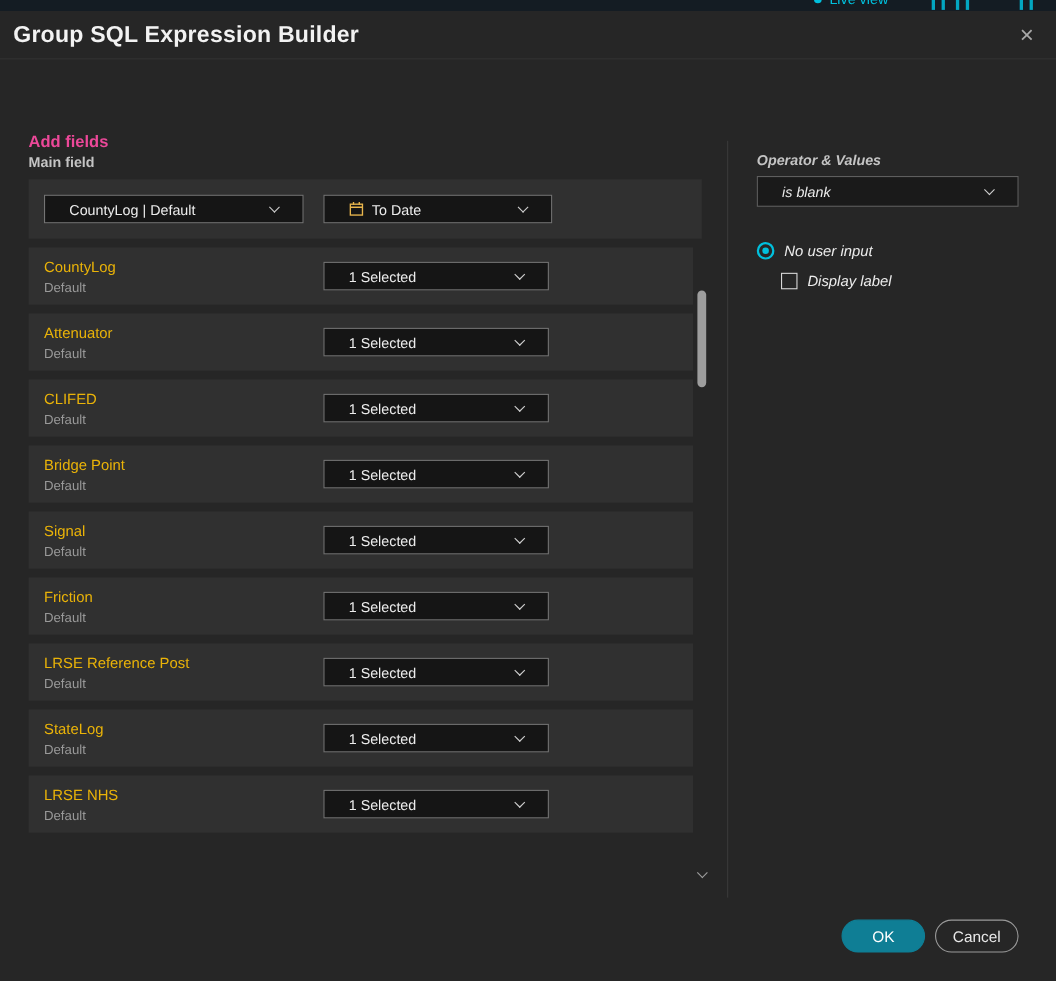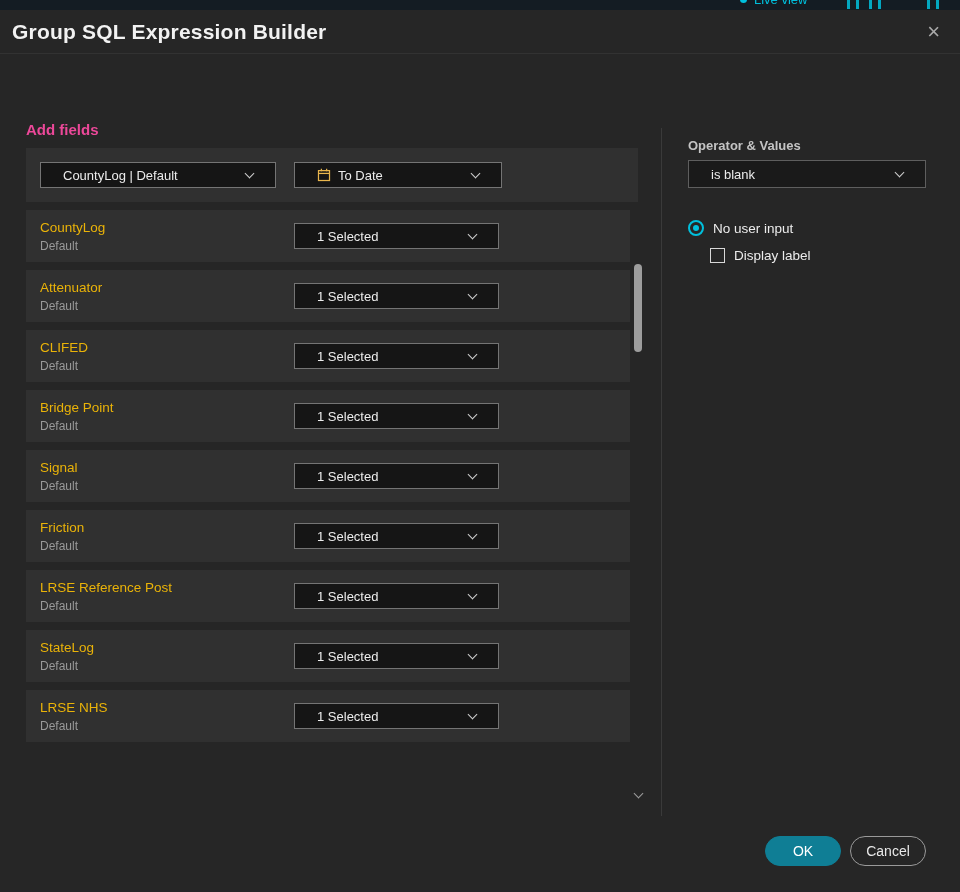--- a/index.html
+++ b/index.html
@@ -54,21 +54,21 @@
   .dd-row { width:205px; }
 
   
   .scrollbar { position:absolute; left:634px; top:254px; width:8px; height:536px; }
   .scroll-thumb { position:absolute; top:0; left:0; width:8px; height:88px; background:#9d9d9d; border-radius:4px; }
   .scroll-arrow { position:absolute; left:635px; top:780px; width:7px; height:7px; border-right:1.5px solid #9d9d9d; border-bottom:1.5px solid #9d9d9d; transform:rotate(45deg); }
 
   .v-divider { position:absolute; left:661px; top:118px; width:1px; height:688px; background:#3a3a3a; }
 
   
-  .right-col { position:absolute; left:688px; top:128px; width:238px; }
+  .right-col { position:absolute; left:688px; top:128px; width:238px;font-style:italic; }
   .dd-operator { width:238px; height:28px; margin-top:7px; border-color:#5e5e5e; background:#1a1a1a; }
   .radio-row { margin-top:32px; display:flex; align-items:center; gap:9px; cursor:pointer; }
   .radio-outer { width:16px; height:16px; border-radius:50%; border:2px solid var(--accent); position:relative; flex:none; }
   .radio-outer::after { content:""; position:absolute; left:3px; top:3px; width:6px; height:6px; border-radius:50%; background:var(--accent); }
   .radio-label { font-size:13.5px; color:#ececec; }
   .check-row { margin-top:12px; padding-left:22px; display:flex; align-items:center; gap:9px; cursor:pointer; }
   .checkbox { width:15px; height:15px; border:1px solid #d8d8d8; background:transparent; flex:none; }
   .check-label { font-size:13.5px; color:#ececec; }
 
   
@@ -102,20 +102,21 @@
 <div class="dialog">
 
   <div class="dialog-header">
     <span class="dialog-title">Group SQL Expression Builder</span>
     <span class="close-btn">×</span>
   </div>
 
   <div class="section-title">Add fields</div>
 
   <div class="left-col">
+    <div class="col-label">Main field</div>
 
     <div class="main-field-box">
       <div class="dropdown dd-main">
         <span class="dd-label">CountyLog | Default</span>
         <span class="chev"></span>
       </div>
       <div class="dropdown dd-date">
         <span class="cal-icon">
           <svg width="14" height="14" viewBox="0 0 16 16" fill="none" stroke="currentColor" stroke-width="1.4">
             <rect x="1.7" y="3" width="12.6" height="11.3"></rect>

